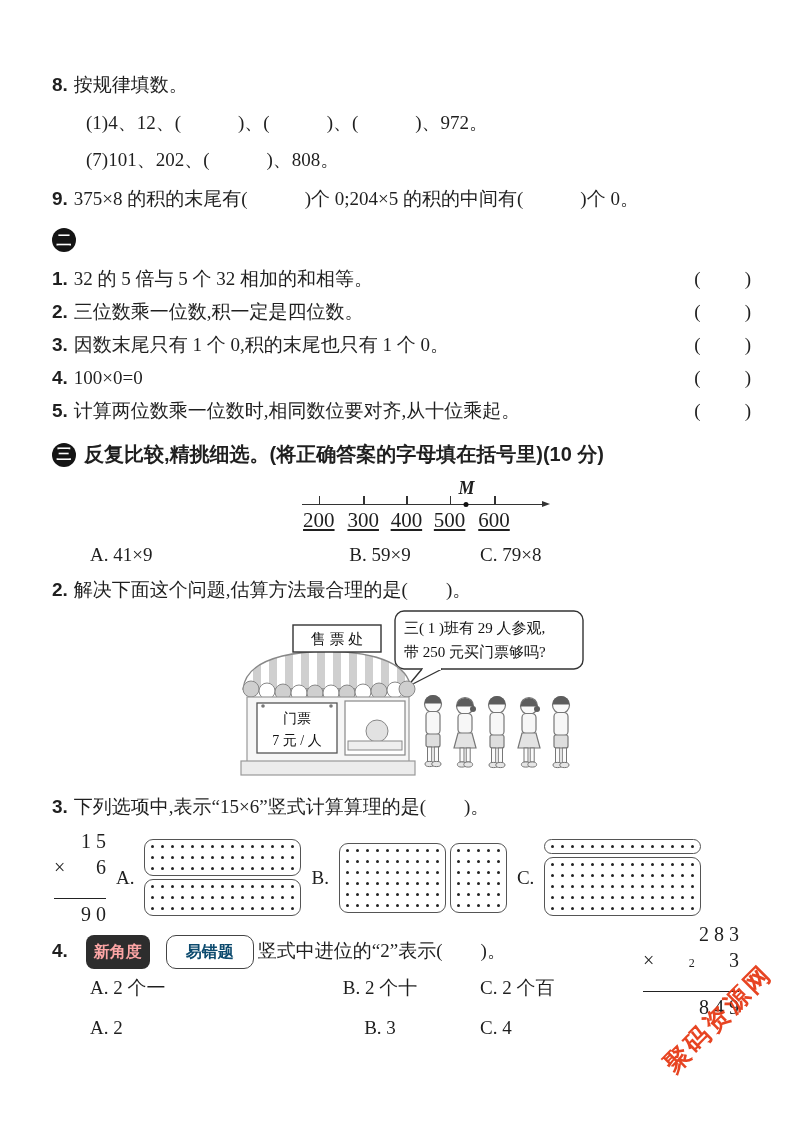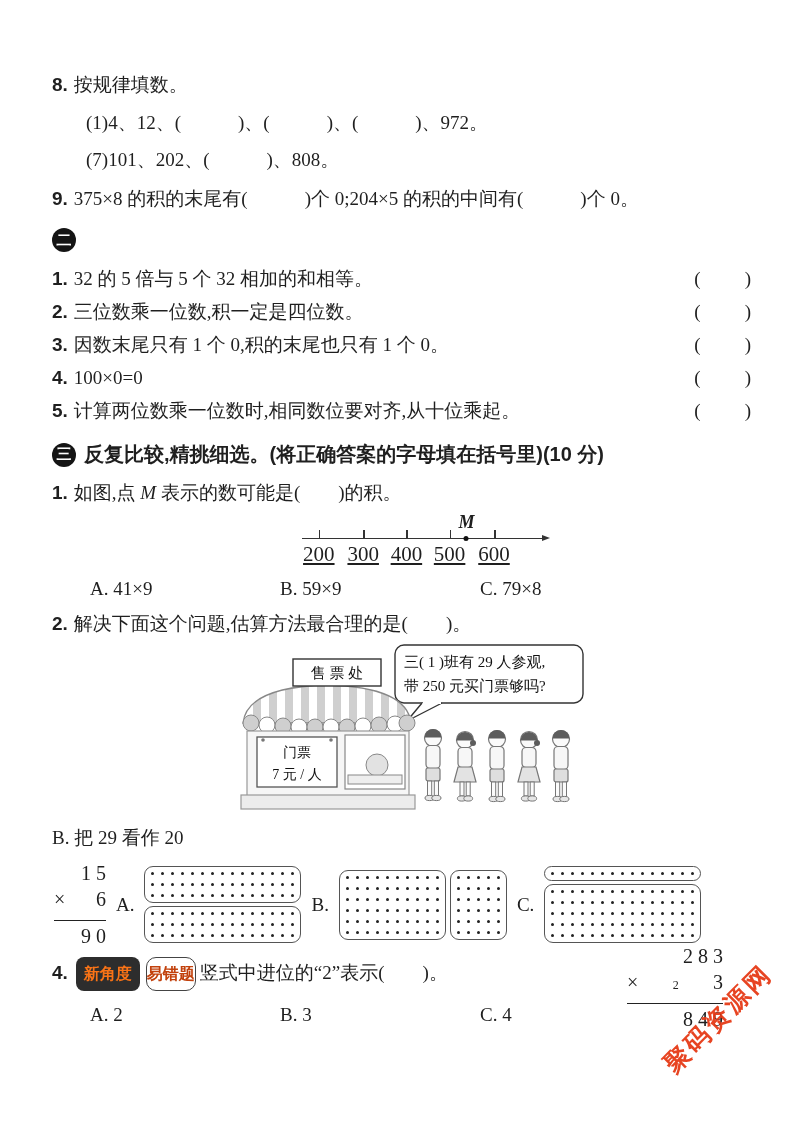--- a/index.html
+++ b/index.html
@@ -25,48 +25,48 @@
   .numline{position:absolute;left:0;right:0;top:26px;border-top:1.6px solid #333;}
   .numline:after{content:"";position:absolute;right:-8px;top:-4.5px;border-left:8px solid #333;
                  border-top:3.5px solid transparent;border-bottom:3.5px solid transparent;}
   .tick{position:absolute;top:18px;width:1.5px;height:9px;background:#333;}
   .ticklabel{position:absolute;top:30px;transform:translateX(-50%);font-size:21px;text-decoration:underline;}
   .mdot{position:absolute;top:24px;width:5px;height:5px;border-radius:50%;background:#111;transform:translateX(-50%);}
   .mlabel{position:absolute;top:0;transform:translateX(-50%);font-size:18px;font-style:italic;font-weight:bold;}
   
   .opts{display:flex;font-size:19px;line-height:32px;margin:3px 0;}
   .opts .o1{width:190px;margin-left:38px;}
-  .opts .o2{width:200px;}
+  .opts .o2{width:200px;text-align:center;}
   .opts .o3{flex:1;}
   
   .scene{margin:4px 0 2px 185px;}
   
   .vcalc{display:inline-block;font-size:20px;}
   .vcalc .vrow{display:flex;justify-content:flex-end;gap:9px;line-height:26px;}
   .vcalc .vrow.op{justify-content:space-between;}
-  .vcalc .bar{border-top:1.6px solid #222;margin-top:8px;padding-top:2px;}
+  .vcalc .bar{border-top:1.6px solid #222;margin-top:18px;padding-top:2px;}
   .carry{font-size:12px;align-self:flex-end;line-height:20px;}
   
   .dotsrow{display:flex;align-items:center;gap:10px;margin:6px 0 4px 2px;}
   .optlabel{font-size:19px;flex:0 0 auto;}
   .gridstack{display:flex;flex-direction:column;gap:3px;}
   .gridside{display:flex;gap:4px;}
   .dotbox{border:1.1px solid #555;border-radius:9px;padding:5px 6px;background:#fff;
           display:flex;flex-direction:column;gap:8px;}
   .dotrow{display:flex;gap:7px;}
   .dot{width:3px;height:3px;border-radius:50%;background:#222;flex:0 0 auto;}
   
   .tagrow{position:relative;font-size:19px;line-height:32px;margin-top:8px;}
-  .tag1{display:inline-block;background:#2d2d2d;color:#f97316;border-radius:8px;
+  .tag1{display:inline-block;background:#2d2d2d;color:#fca5a5;border-radius:8px;
         font-family:"Liberation Sans", sans-serif;font-weight:bold;font-size:16px;
-        padding:1px 8px;margin:0 2px;}
-  .tag2{display:inline-block;background:#fff;color:#c2410c;border:1.6px solid #444;border-radius:10px;
+        padding:1px 8px;margin:0 12px;}
+  .tag2{display:inline-block;background:#fff;color:#0c4a6e;border:1.6px solid #444;border-radius:10px;
         font-family:"Liberation Sans", sans-serif;font-weight:bold;font-size:16px;
-        padding:0px 0;margin:0 4px;}
-  .vcalc-right{position:absolute;right:30px;top:-14px;width:96px;}
+        padding:0px 19px;margin:0 4px;}
+  .vcalc-right{position:absolute;right:14px;top:-14px;width:96px;}
   
   .inlinebox{display:inline-block;width:21px;height:21px;border:1.2px solid #999;
              vertical-align:-4px;margin:0 5px 0 2px;background:#fff;}
   
   .watermark{position:absolute;left:648px;top:1002px;color:#e63b17;
              font-family:"Liberation Sans", sans-serif;font-weight:bold;font-size:25px;
              letter-spacing:3px;transform:rotate(-45deg);transform-origin:center;opacity:.95;}
   svg text{font-family:"Liberation Serif", serif;}
 </style>
 </head>
@@ -122,23 +122,20 @@
         <span>计算两位数乘一位数时,相同数位要对齐,从十位乘起。</span>
       </span>
     <span class="judge-paren">(　　)</span>
   </div>
 
   <div class="sec-head">
     <span class="sec-badge">三</span>
     <span><span>反复比较,精挑细选。</span><span>(将正确答案的字母填在括号里)(10 分)</span></span>
   </div>
 
-  <div class="qrow">
-    <span class="qnum">1.</span><span><span>如图,点 </span><i>M</i><span> 表示的数可能是(　　)的积。</span></span>
-  </div>
 
   <div class="numline-wrap">
     <div class="numline"></div>
     <div class="tick" style="left:7%;"></div>
     <div class="tick" style="left:25.5%;"></div>
     <div class="tick" style="left:43.5%;"></div>
     <div class="tick" style="left:61.5%;"></div>
     <div class="tick" style="left:80%;"></div>
     <div class="ticklabel" style="left:7%;">200</div>
     <div class="ticklabel" style="left:25.5%;">300</div>
@@ -234,23 +231,25 @@
         <use href="#kid-boy" x="196" y="95"></use>
         <use href="#kid-girl" x="228" y="97"></use>
         <use href="#kid-boy" x="260" y="96"></use>
         <use href="#kid-girl" x="292" y="97"></use>
         <use href="#kid-boy" x="324" y="96"></use>
       </g>
     </svg>
   </div>
 
   <div class="opts">
-    <span class="o2">B. 把 29 看作 20</span>
-  </div>
-
+  </div>
+
+  <div class="qrow">
+    <span class="qnum">3.</span><span>下列选项中,表示“15×6”竖式计算算理的是(　　)。</span>
+  </div>
 
   <div class="dotsrow">
     <div class="vcalc" style="width:52px;">
       <div class="vrow">1 5</div>
       <div class="vrow op">
           <span>×</span>
           <span>6</span>
         </div>
       <div class="vrow bar">9 0</div>
     </div>
@@ -600,20 +599,25 @@
     <div class="vcalc vcalc-right">
       <div class="vrow">2 8 3</div>
       <div class="vrow op">
           <span>×</span>
           <span class="carry">2</span>
           <span>3</span>
         </div>
       <div class="vrow bar">8 4 9</div>
     </div>
   </div>
+  <div class="opts">
+    <span class="o1">A. 2 个一</span>
+    <span class="o2">B. 2 个十</span>
+    <span class="o3">C. 2 个百</span>
+  </div>
 
   <div class="opts" style="margin-top:8px;">
     <span class="o1">A. 2</span>
     <span class="o2">B. 3</span>
     <span class="o3">C. 4</span>
   </div>
 
   <div class="watermark" style="color: rgb(230, 59, 23);">聚码资源网</div>
 
 </div>

